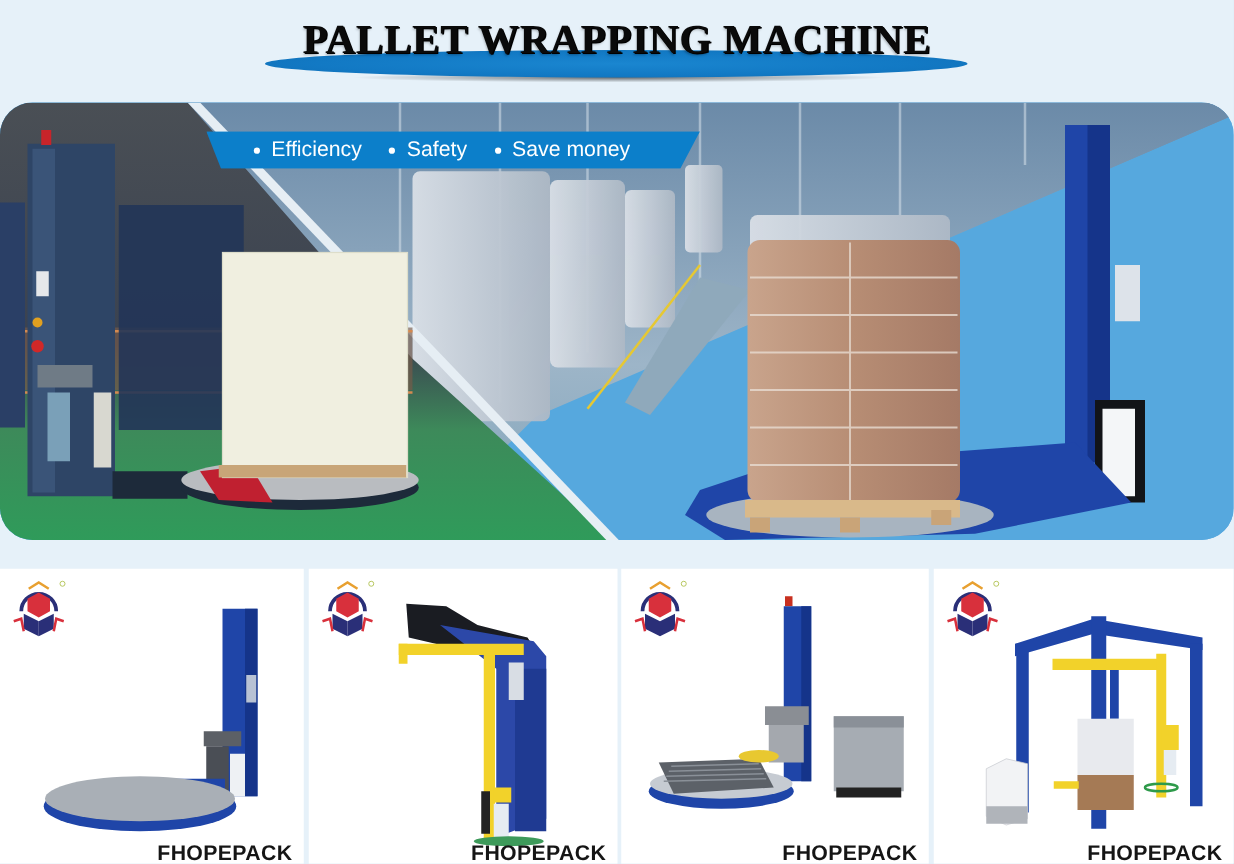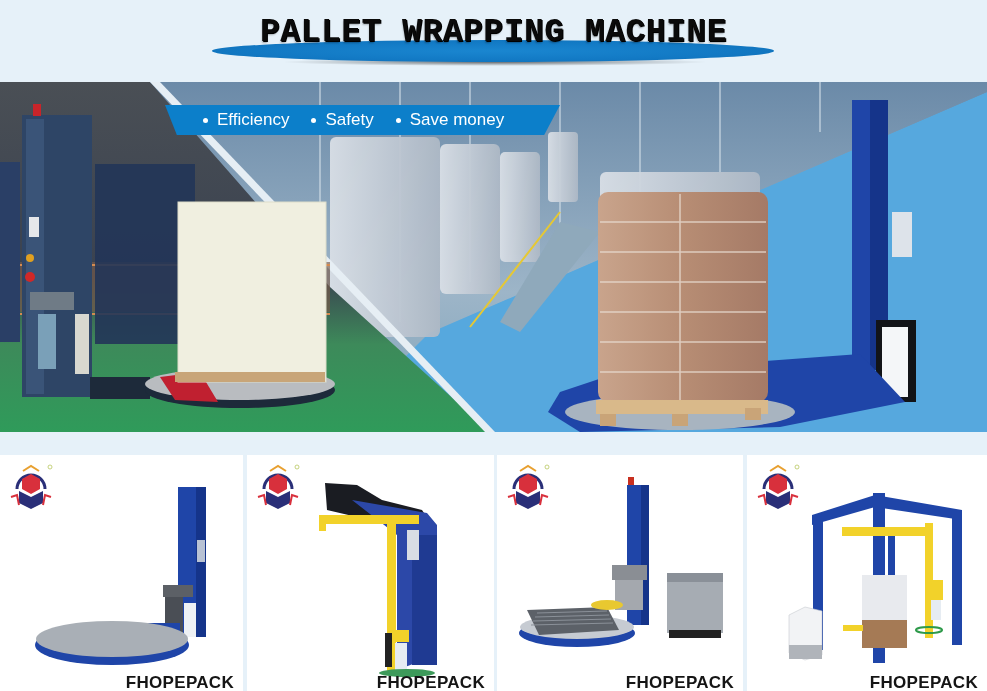--- a/index.html
+++ b/index.html
@@ -5,25 +5,25 @@
   * { box-sizing: border-box; margin: 0; padding: 0; }
   html, body { width: 987px; height: 691px; overflow: hidden; background: #e6f1f9; font-family: "Liberation Sans", sans-serif; }
   .page { position: relative; width: 987px; height: 691px; background: #e6f1f9; }
 
   
   .title-wrap { position: absolute; left: 0; top: 0; width: 987px; height: 82px; }
   .title-ellipse { position: absolute; left: 212px; top: 40px; width: 562px; height: 22px; border-radius: 50%;
     background: radial-gradient(ellipse at center, #1a86d0 0%, #1279c4 60%, #0f6cb3 100%); }
   .title-shadow { position: absolute; left: 280px; top: 58px; width: 430px; height: 8px; border-radius: 50%;
     background: radial-gradient(ellipse at center, rgba(0,0,0,0.55) 0%, rgba(0,0,0,0.0) 70%); }
-  .title-text { position: absolute; left: 0; top: 14px; width: 987px; text-align: center; font-family: Liberation Mono, monospace;
+  .title-text { position: absolute; left: 0; top: 14px; width: 987px; text-align: center; font-family: Liberation Serif, serif;
     font-weight: 900; font-size: 33px; letter-spacing: 0.5px; color: #0a0a0a; text-shadow: 1px 1px 0 #000, 0 2px 2px rgba(0,0,0,0.3); }
 
   
-  .hero { position: absolute; left: 0; top: 82px; width: 987px; height: 350px; overflow: hidden; background: #56a8de; }
+  .hero { position: absolute; left: 0; top: 82px; width: 987px; height: 350px; overflow: hidden; background: #56a8de; border-radius: 26px; }
   .hero svg { position: absolute; left: 0; top: 0; }
   .ribbon { position: absolute; left: 165px; top: 23px; width: 395px; height: 30px; background: #0c7fca;
     clip-path: polygon(0 0, 100% 0, 96% 100%, 3% 100%); display: flex; align-items: center; padding-left: 38px; gap: 22px; }
   .ribbon-item { color: #fff; font-size: 17px; display: flex; align-items: center; white-space: nowrap; }
   .ribbon-item .dot { display: inline-block; width: 5px; height: 5px; border-radius: 50%; background: #fff; margin-right: 9px; }
 
   
   .card { position: absolute; top: 455px; height: 236px; background: #ffffff; overflow: hidden; text-align: right; }
   .card .logo { position: absolute; left: 7px; top: 8px; width: 48px; height: 50px; }
   .card .brand { position: absolute; right: 9px; bottom: -2px; font-weight: 700; font-size: 17px; color: #151515; letter-spacing: 0.3px; }

